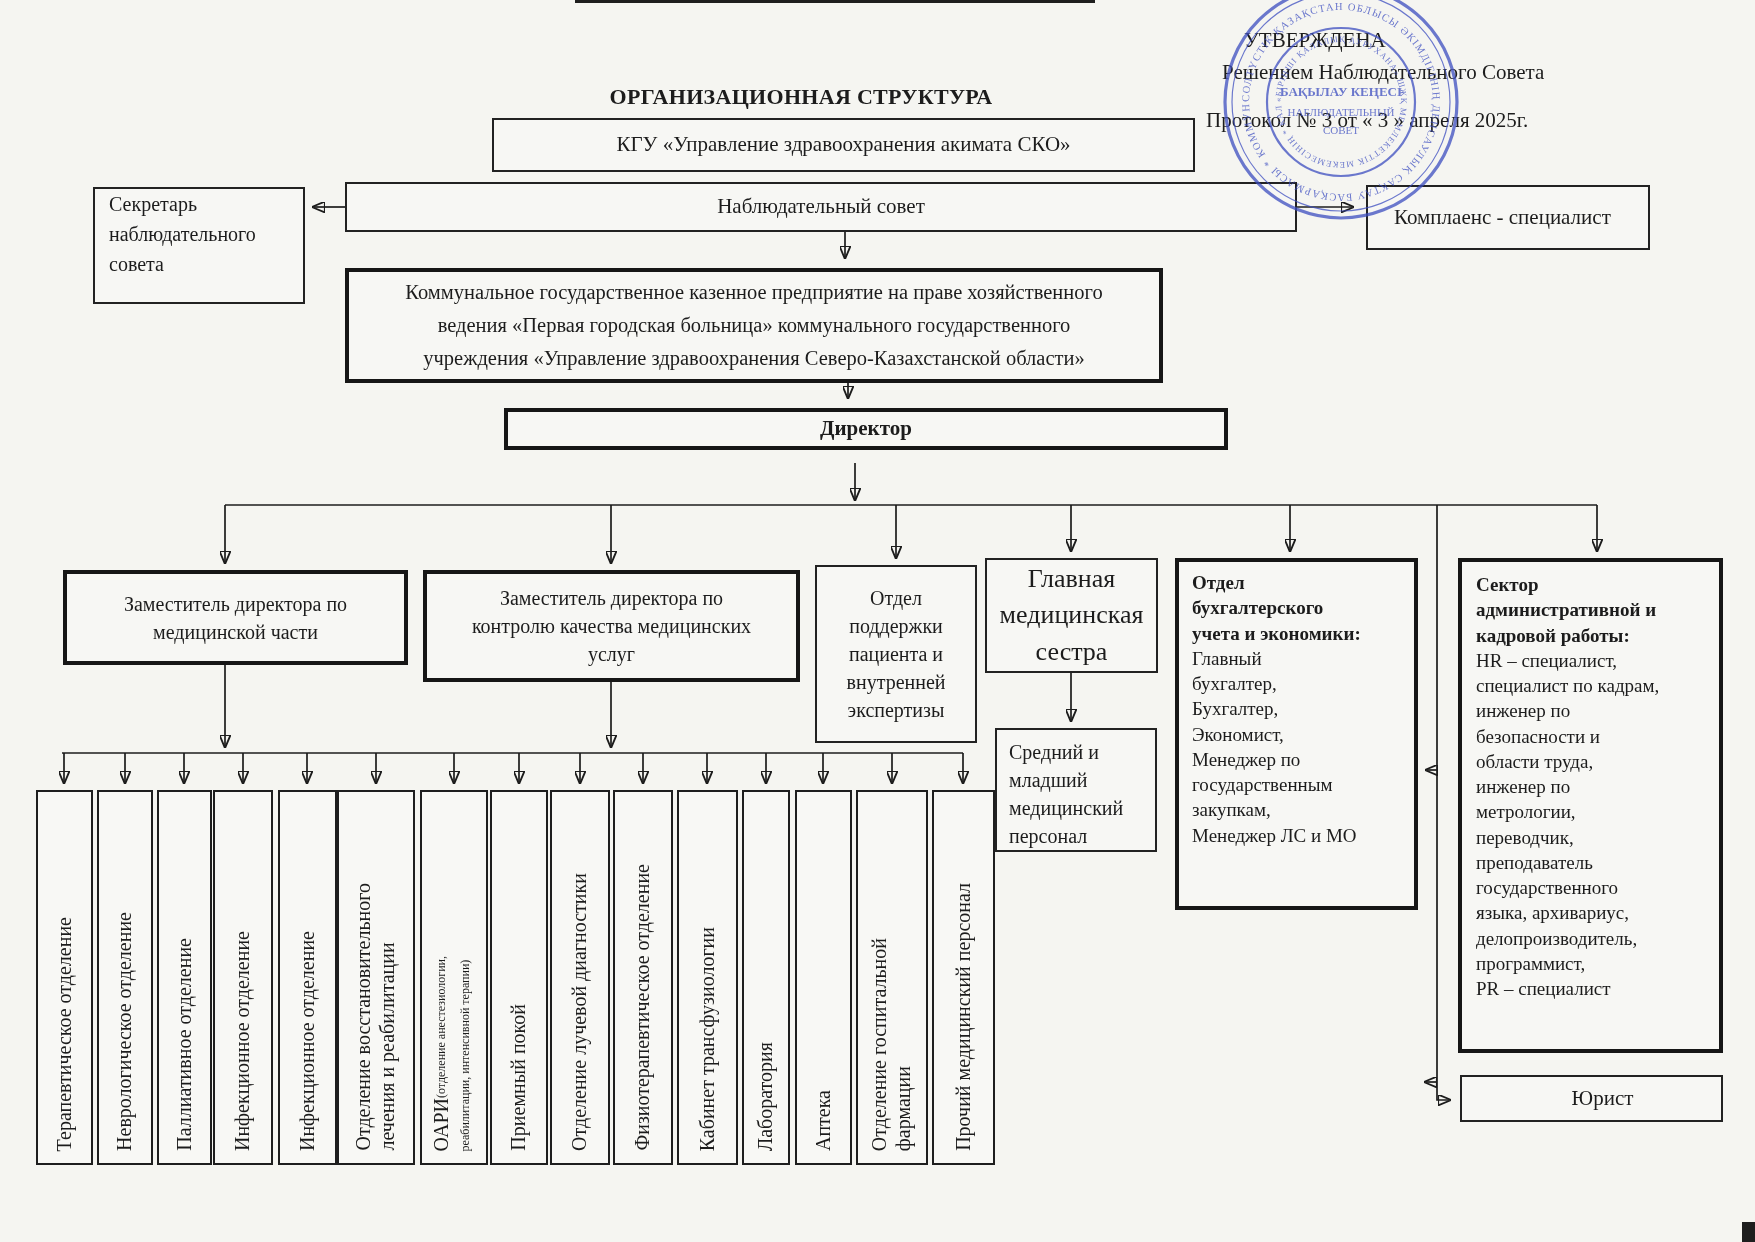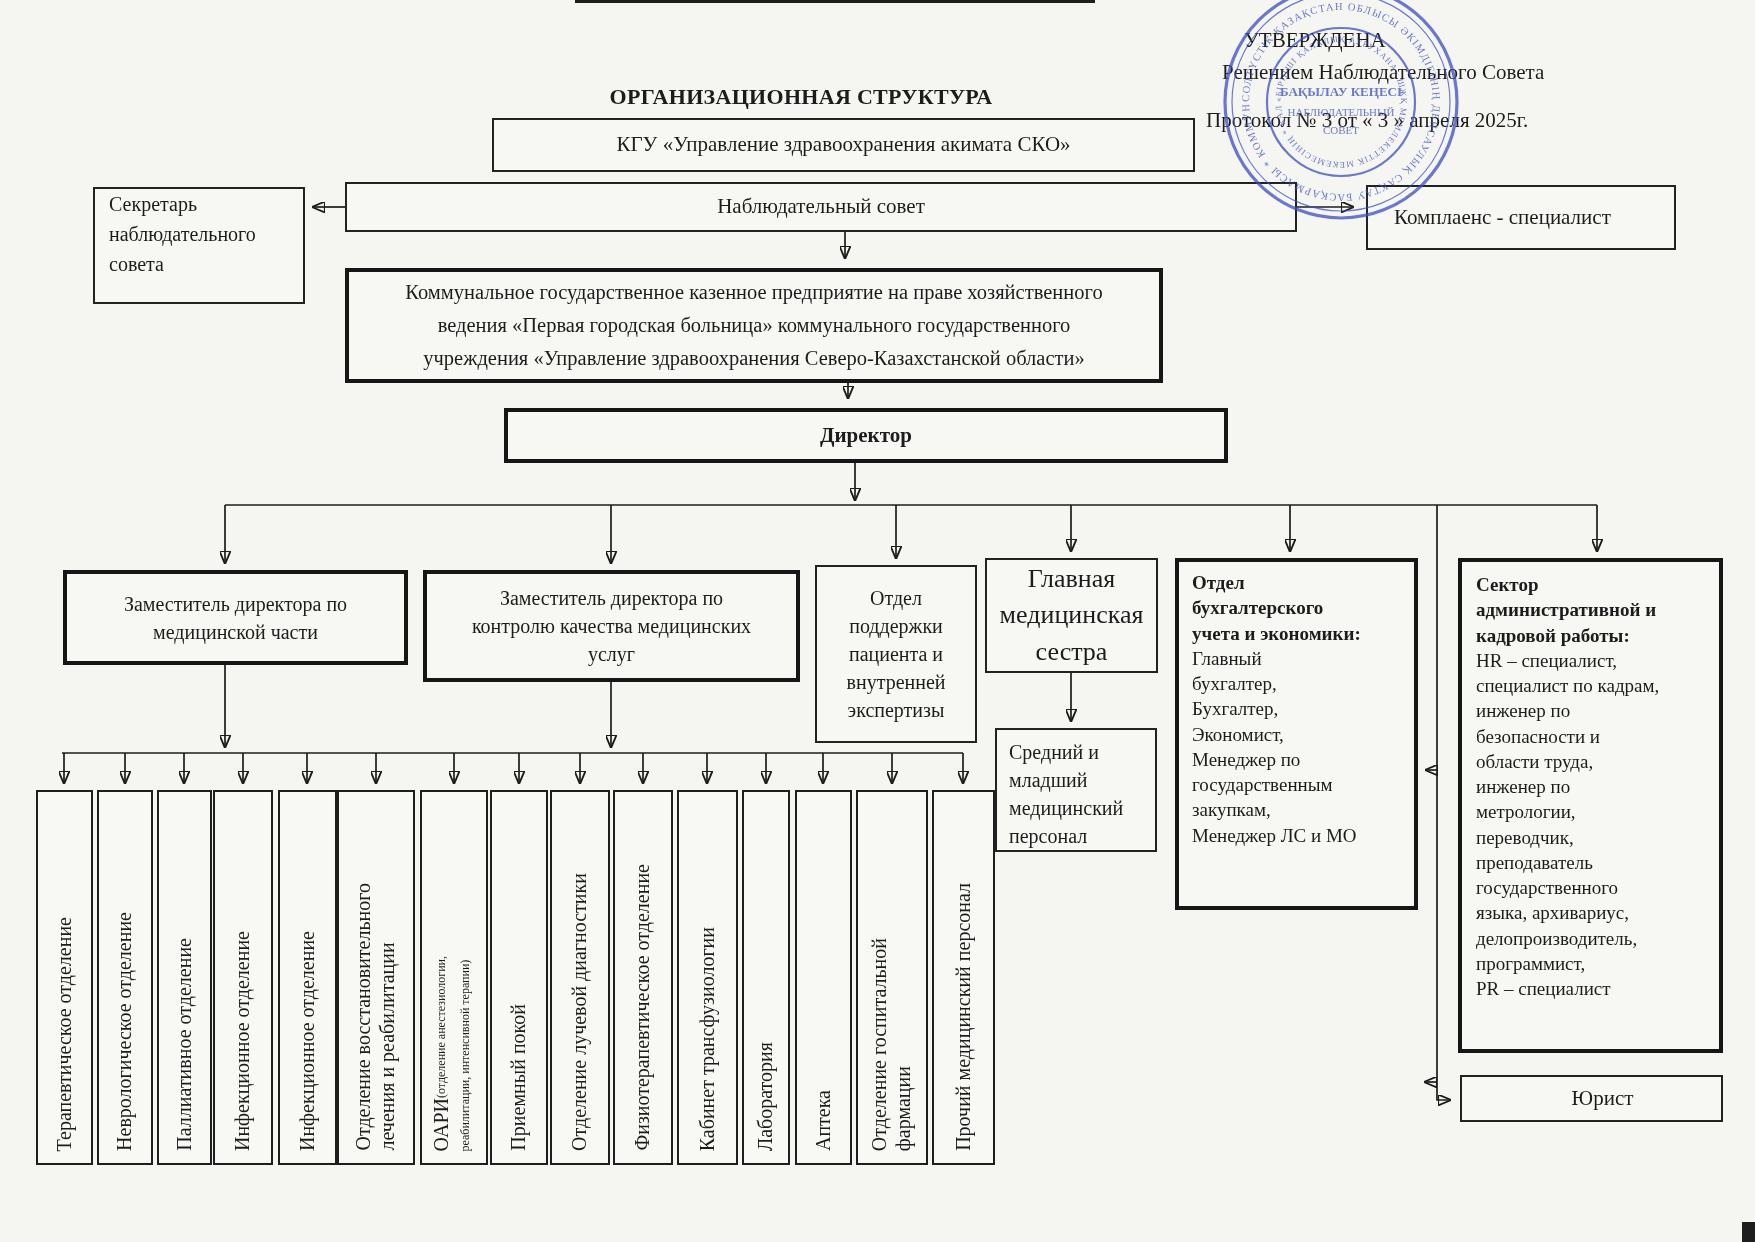--- a/index.html
+++ b/index.html
@@ -136,31 +136,31 @@
   <div class="box" style="left:345px; top:182px; width:952px; height:50px; font-size:21px;">
     <span>Наблюдательный совет</span>
   </div>
 
   <div class="box leftal topal" style="left:93px; top:187px; width:212px; height:117px; font-size:20px; padding:0 8px 8px 14px; line-height:1.5;">
     <span class="preline">Секретарь
 наблюдательного
 совета</span>
   </div>
 
-  <div class="box leftal" style="left:1366px; top:185px; width:310px; height:65px; font-size:21px; padding-left:26px;">
+  <div class="box leftal" style="left:1366px; top:185px; width:284px; height:65px; font-size:21px; padding-left:26px;">
     <span>Комплаенс - специалист</span>
   </div>
 
   <div class="box thick" style="left:345px; top:268px; width:818px; height:115px; font-size:20.5px; line-height:1.6;">
     <span class="preline">Коммунальное государственное казенное предприятие на праве хозяйственного
 ведения «Первая городская больница» коммунального государственного
 учреждения «Управление здравоохранения Северо-Казахстанской области»</span>
   </div>
 
-  <div class="box thick" style="left:504px; top:408px; width:724px; height:55px; font-size:21px; font-weight:bold;">
+  <div class="box thick" style="left:504px; top:408px; width:724px; height:42px; font-size:21px; font-weight:bold;">
     <span>Директор</span>
   </div>
 
   <div class="box thick" style="left:63px; top:570px; width:345px; height:95px; font-size:20px;">
     <span class="preline">Заместитель директора по
 медицинской части</span>
   </div>
 
   <div class="box thick" style="left:423px; top:570px; width:377px; height:112px; font-size:20px;">
     <span class="preline">Заместитель директора по

